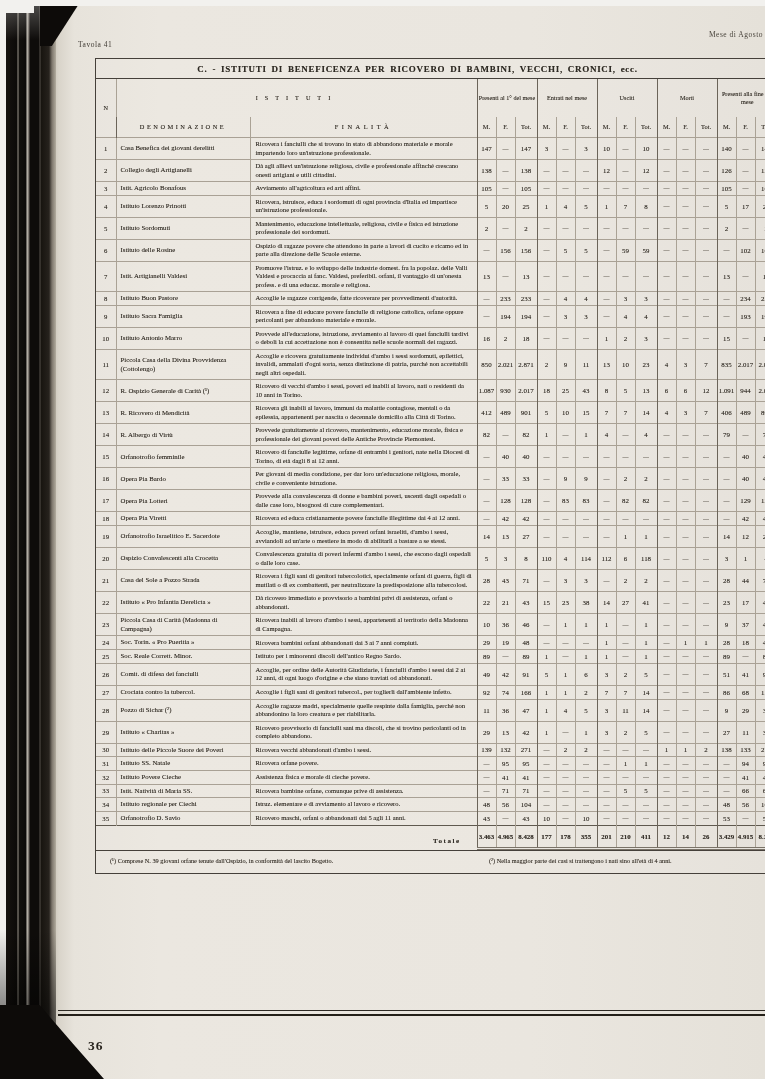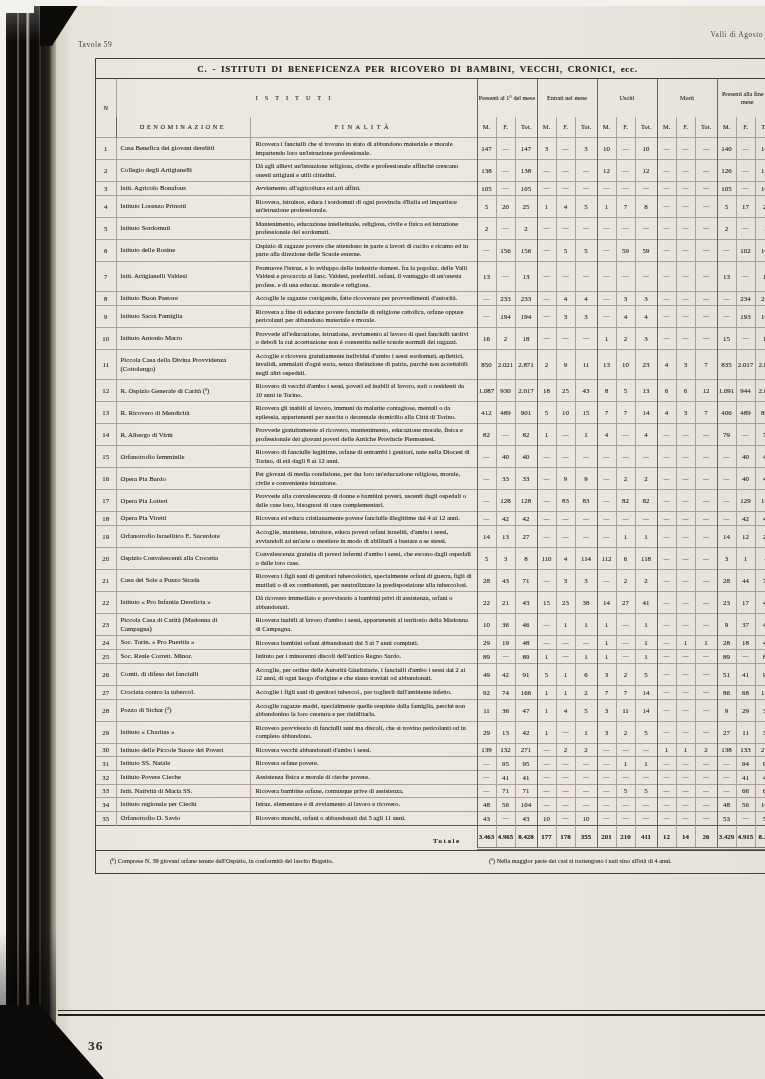--- a/index.html
+++ b/index.html
@@ -83,22 +83,22 @@
     position:absolute;left:0;bottom:0;width:104px;height:74px;background:#0d0b09;
     clip-path:polygon(0 0,38% 0,70% 52%,100% 100%,0 100%);
   }
   .top-strip{position:absolute;left:0;top:0;width:765px;height:6px;background:#f2f1ee;}
   .corner-white{position:absolute;left:0;top:0;width:34px;height:13px;background:#f2f1ee;}
 </style>
 </head>
 <body>
 
 <div class="paper">
-  <div class="tavola">Tavola 59</div>
-  <div class="mese">Valli di Agosto</div>
+  <div class="tavola">Tavola 41</div>
+  <div class="mese">Mese di Agosto</div>
 
   <div class="frame">
     <div class="title">C. - ISTITUTI DI BENEFICENZA PER RICOVERO DI BAMBINI, VECCHI, CRONICI, ecc.</div>
 
     <table>
       <colgroup>
         <col class="c-n">
           <col class="c-name">
           <col class="c-fin">
         <col class="c-mf">

